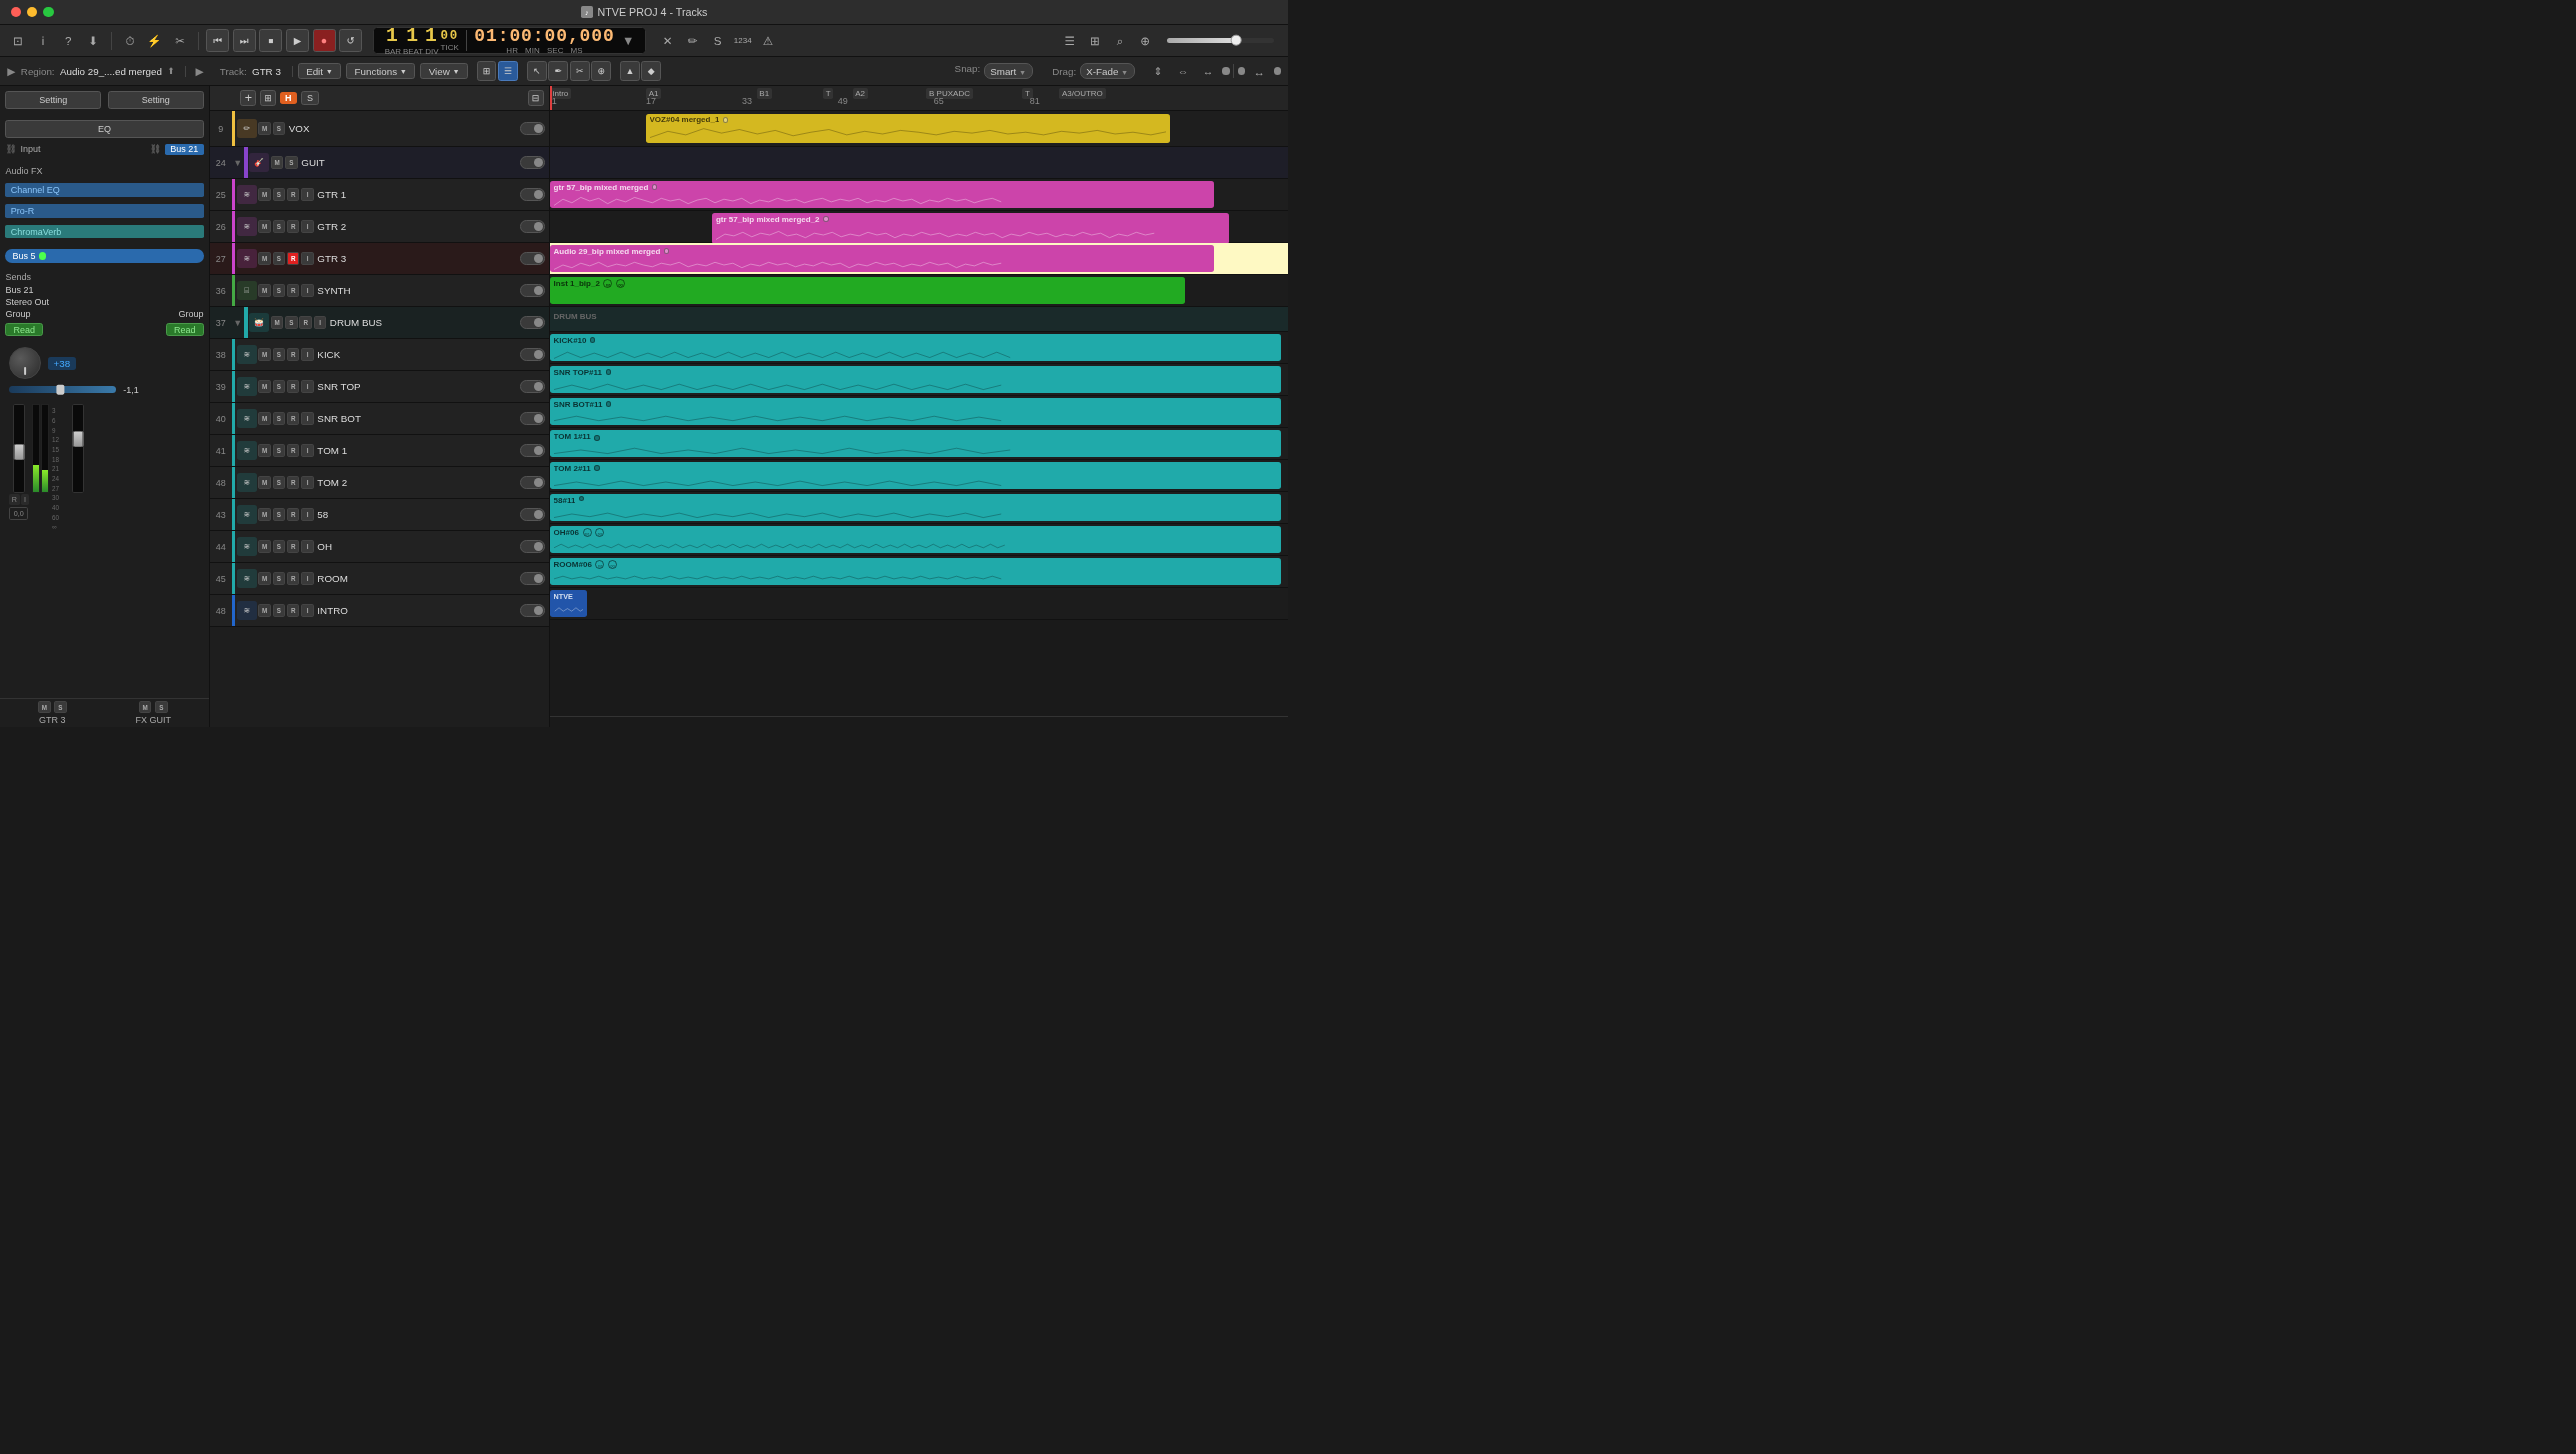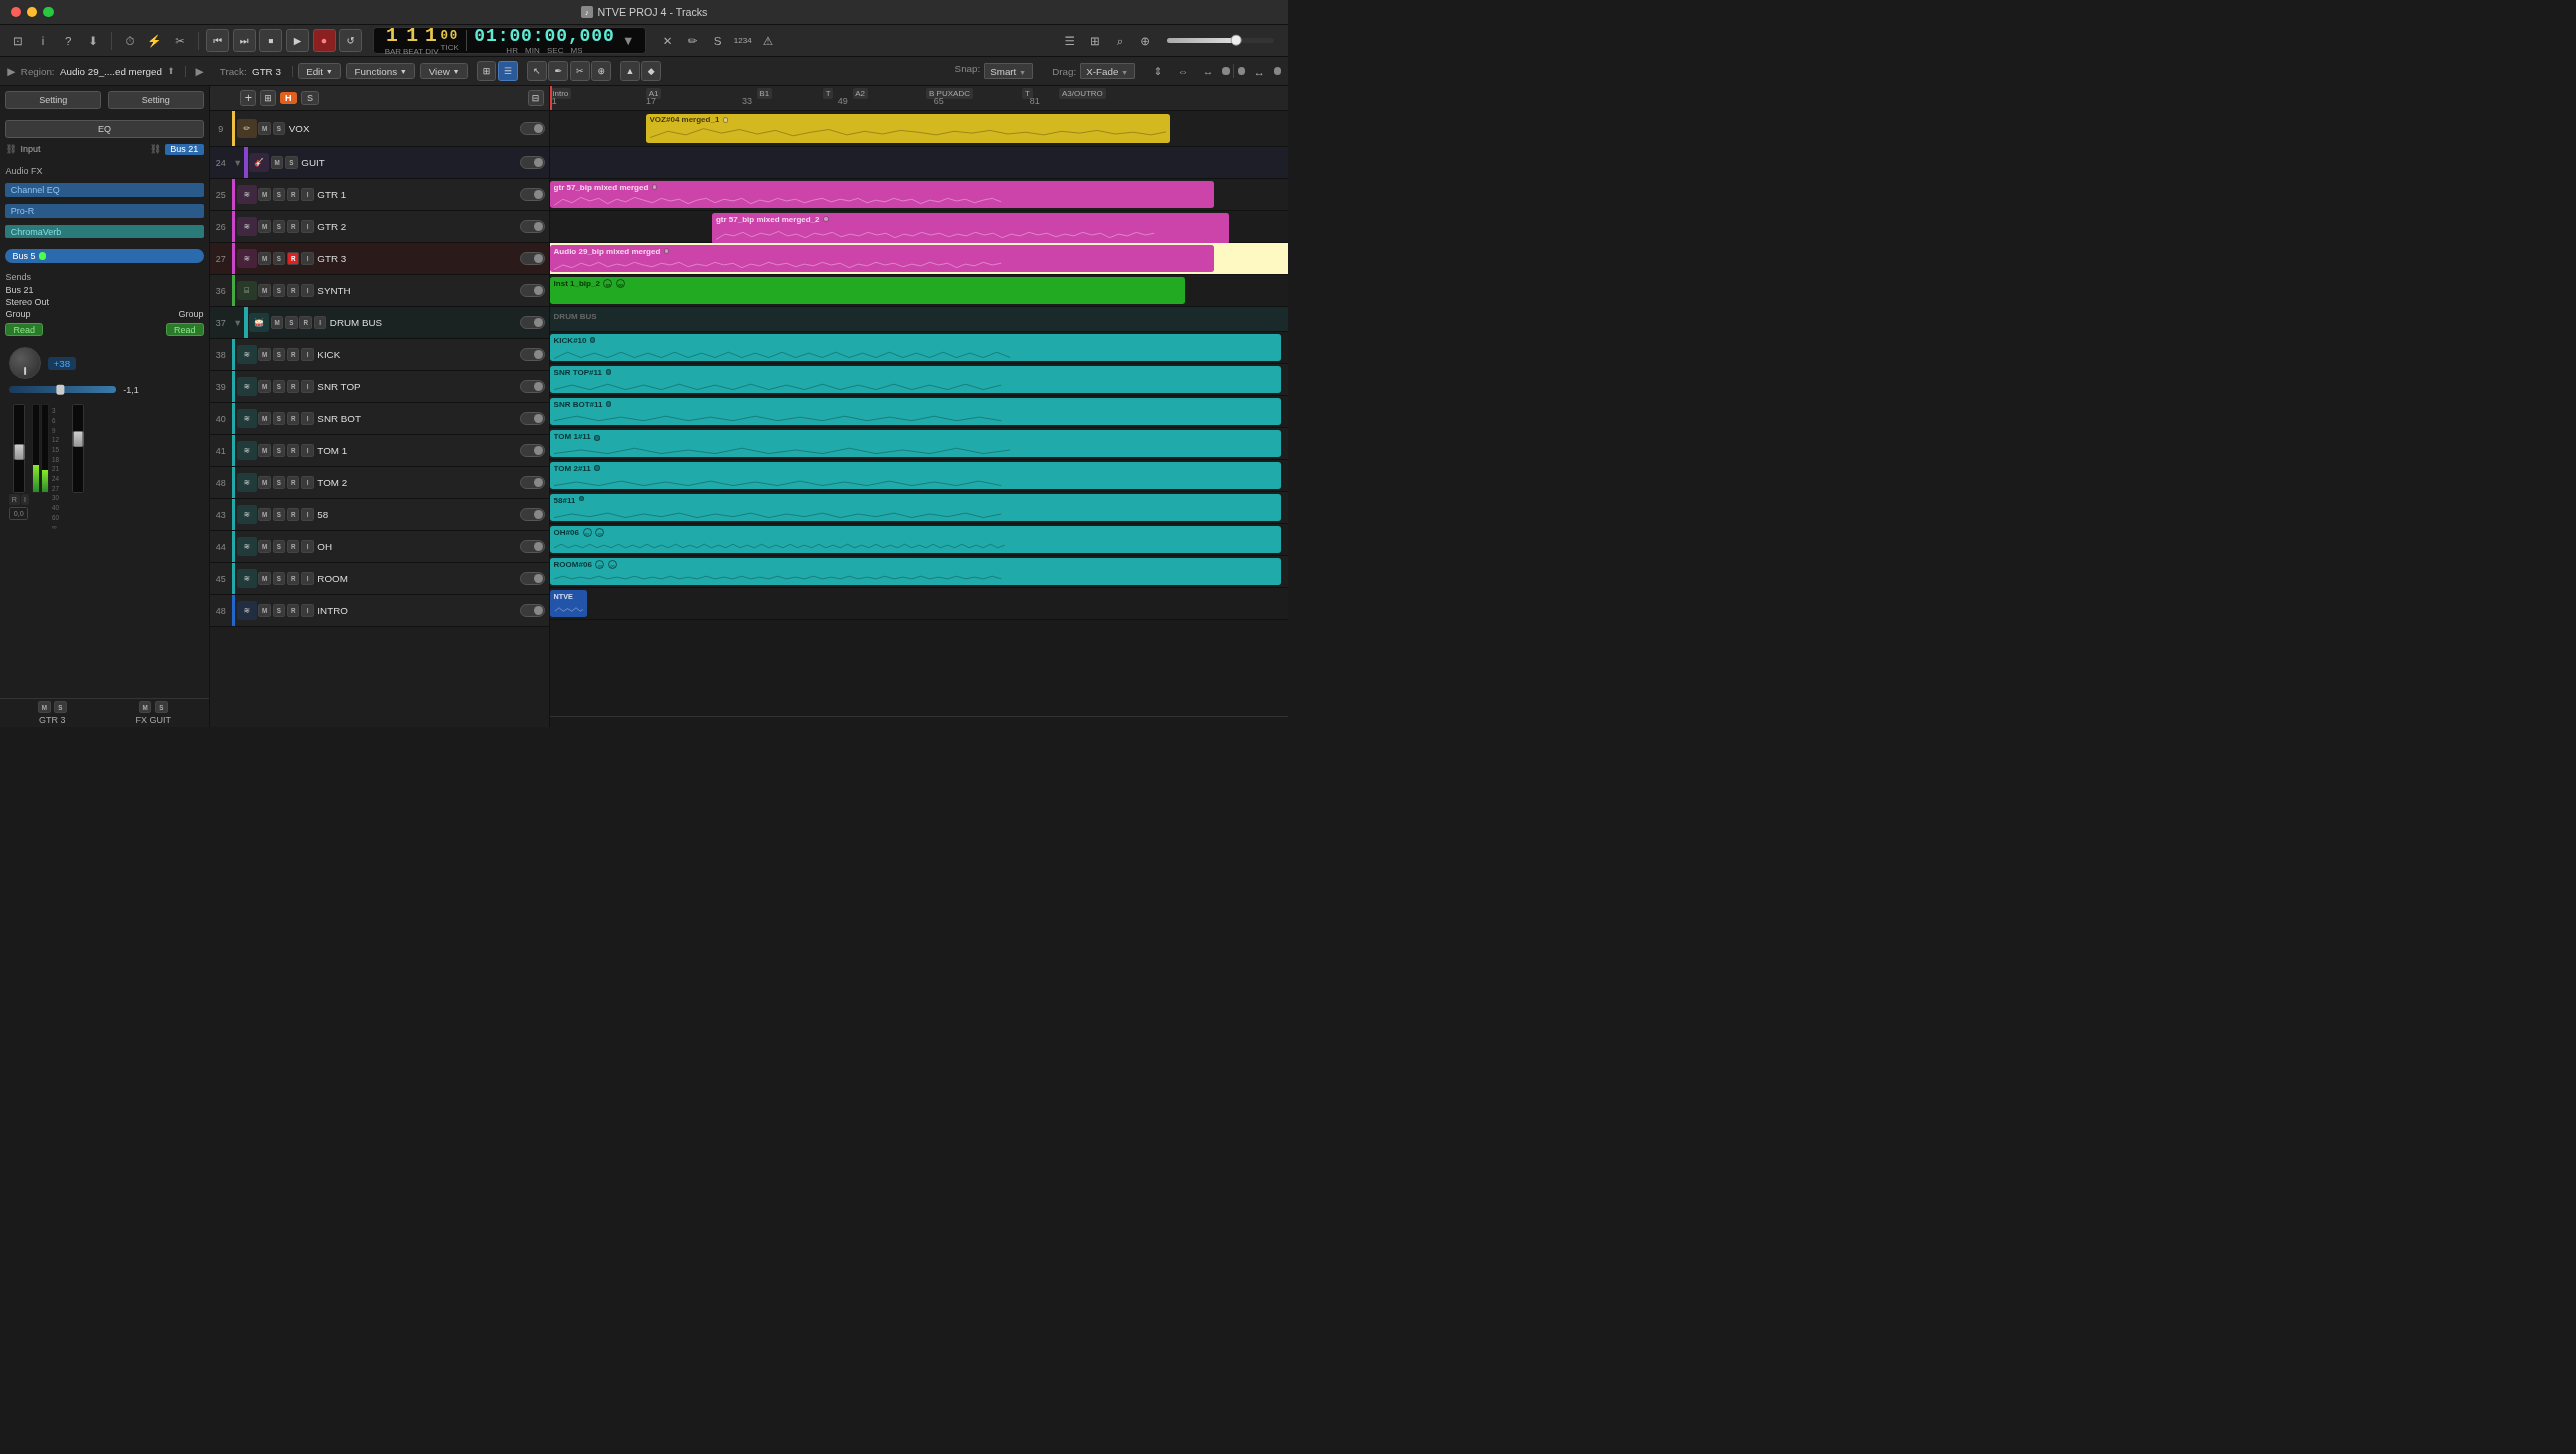--- a/index.html
+++ b/index.html
@@ -89,21 +89,21 @@
     .transport-small {
       font-size: 8px;
       color: #888;
       display: flex;
       flex-direction: column;
       text-align: center;
     }
     .transport-time {
       font-size: 18px;
       font-weight: bold;
-      color: #5eead4;
+      color: #fdba74;
       font-family: 'Courier New', monospace;
       letter-spacing: 0.9px;
     }
     .transport-chevron {
       color: #888;
       font-size: 12.5px;
     }
     .spacer { flex: 1; }
     .toolbar-icon-btn {
       width: 21.5px;
@@ -186,21 +186,21 @@
       display: flex;
       align-items: flex-start;
       gap: 3.6px;
       margin-left: auto;
     }
     .snap-label { color: #888; font-size: 9.8px; }
     .snap-value {
       padding: 1.8px 5.4px;
       background: #3a3a3a;
       border: 0.9px solid #555;
-      border-radius: 1px;
+      border-radius: 7px;
       font-size: 9.8px;
       color: #ccc;
       cursor: pointer;
     }
     .drag-area {
       display: flex;
       align-items: center;
       gap: 3.6px;
       margin-left: 14.3px;
     }

